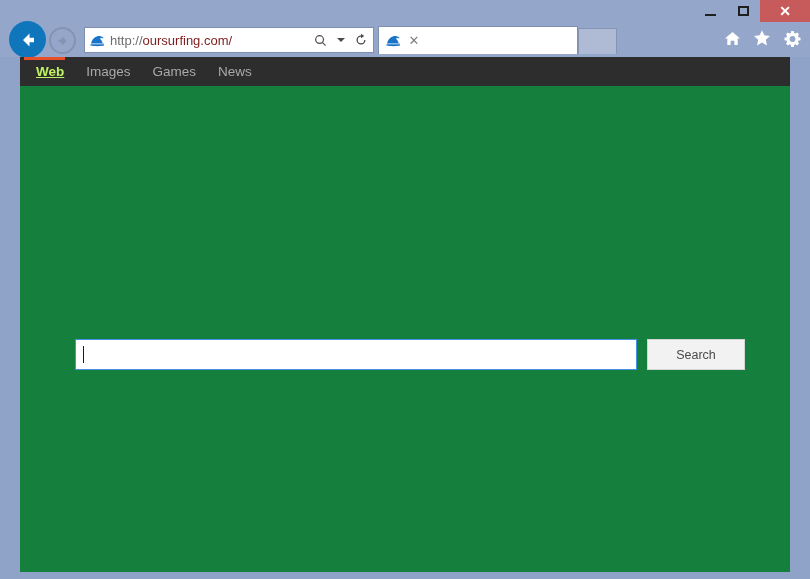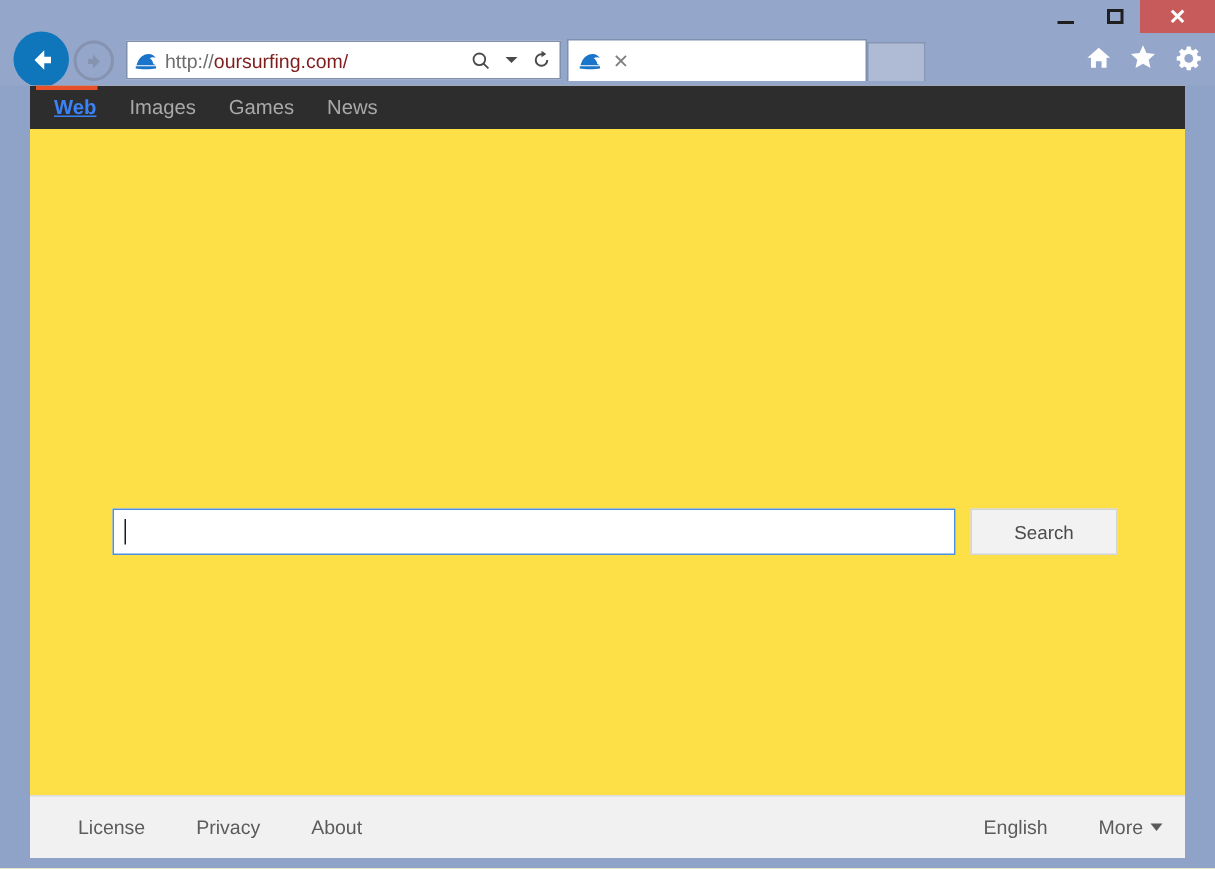--- a/index.html
+++ b/index.html
@@ -252,29 +252,29 @@
     background: #e8502a;
   }
   .navitem {
     font-size: 13.5px;
     color: #a9a9a9;
     padding: 0 11px;
     line-height: 29px;
     white-space: nowrap;
   }
   .navitem.active {
-    color: #3b82f6;
+    color: #bef264;
     font-weight: bold;
     text-decoration: underline;
   }
 
   .page-body {
     position: relative;
     height: 486px;
-    background: #fde047;
+    background: #15803d;
     padding-left: 16px;
   }
 
   .searchrow {
     position: absolute;
     left: 55px;
     top: 253px;
     display: flex;
     align-items: flex-start;
   }
@@ -443,29 +443,16 @@
 
     <div class="page-body">
 
       <div class="searchrow">
         <div class="searchbox">
           <span class="caretbar"></span>
         </div>
         <div class="searchbtn">Search</div>
       </div>
 
-      <div class="footer">
-        <span class="footlink">License</span>
-        <span class="footlink">Privacy</span>
-        <span class="footlink">About</span>
-        <span class="footspacer"></span>
-        <span class="foot-right">
-          <span class="footlink">English</span>
-          <span class="footlink" style="padding-right:0;display:flex;align-items:center;">
-              <span>More</span>
-              <span class="caret-more"></span>
-            </span>
-        </span>
-      </div>
 
     </div>
   </div>
 </div>
 
 </body></html>

